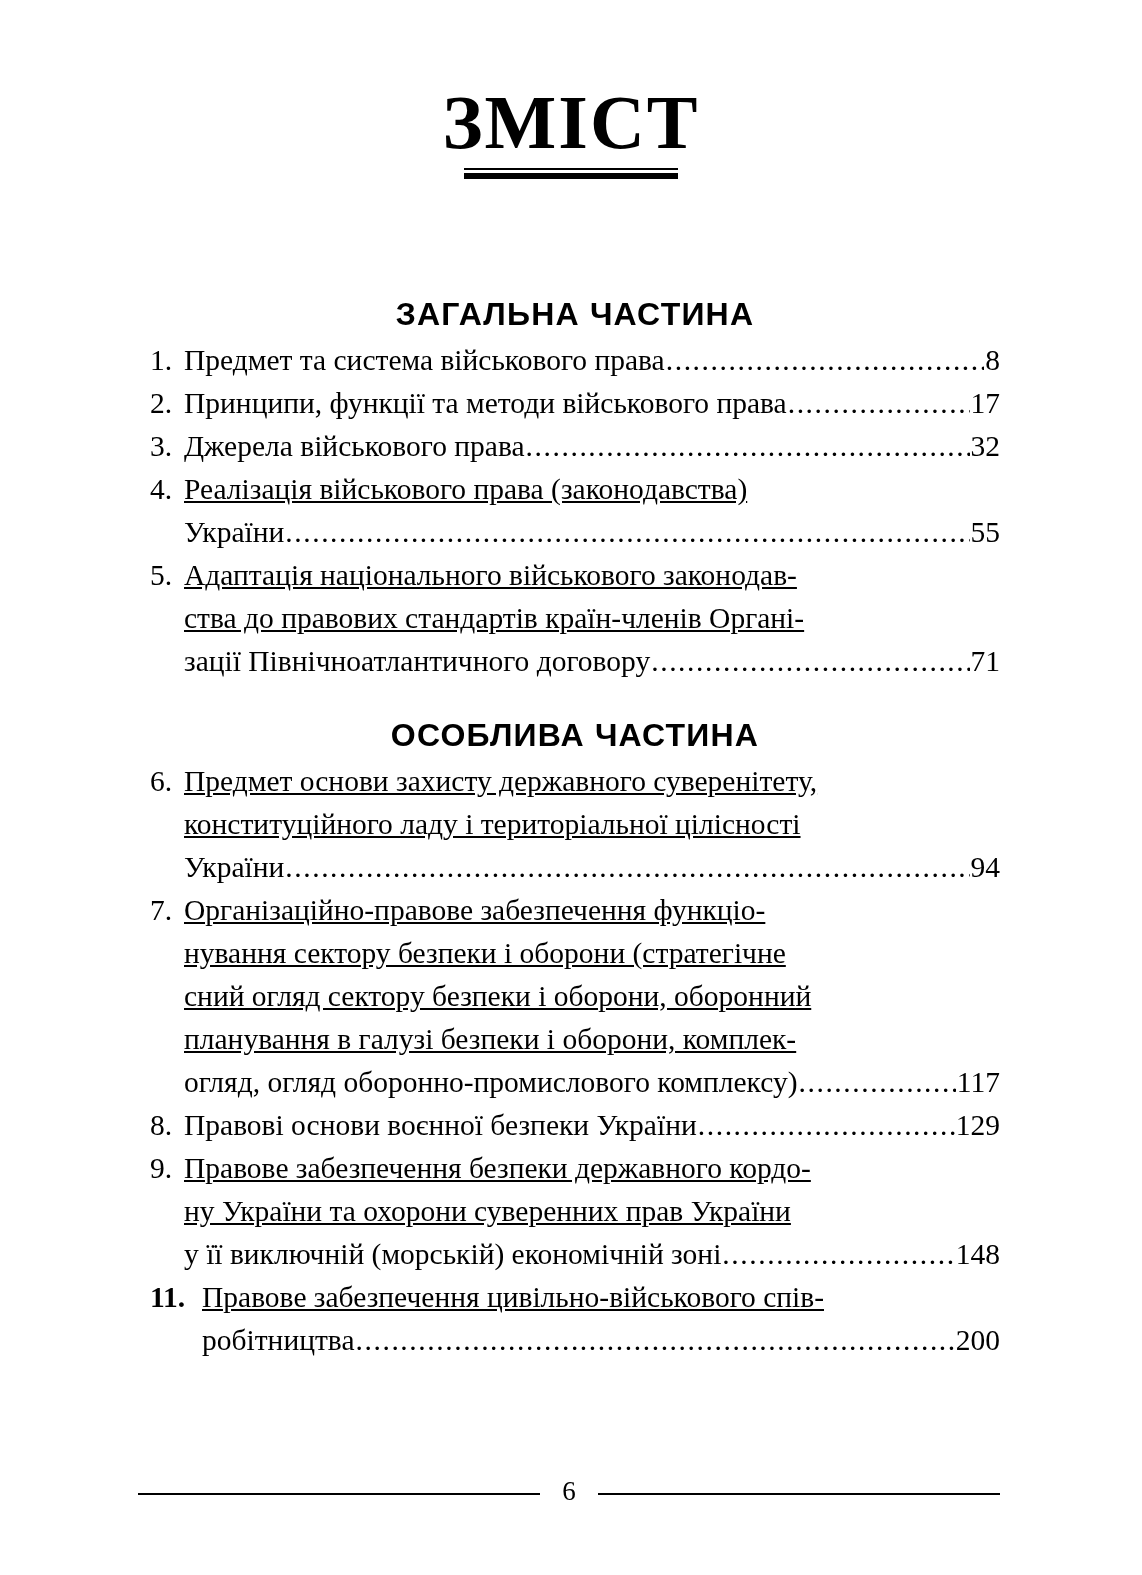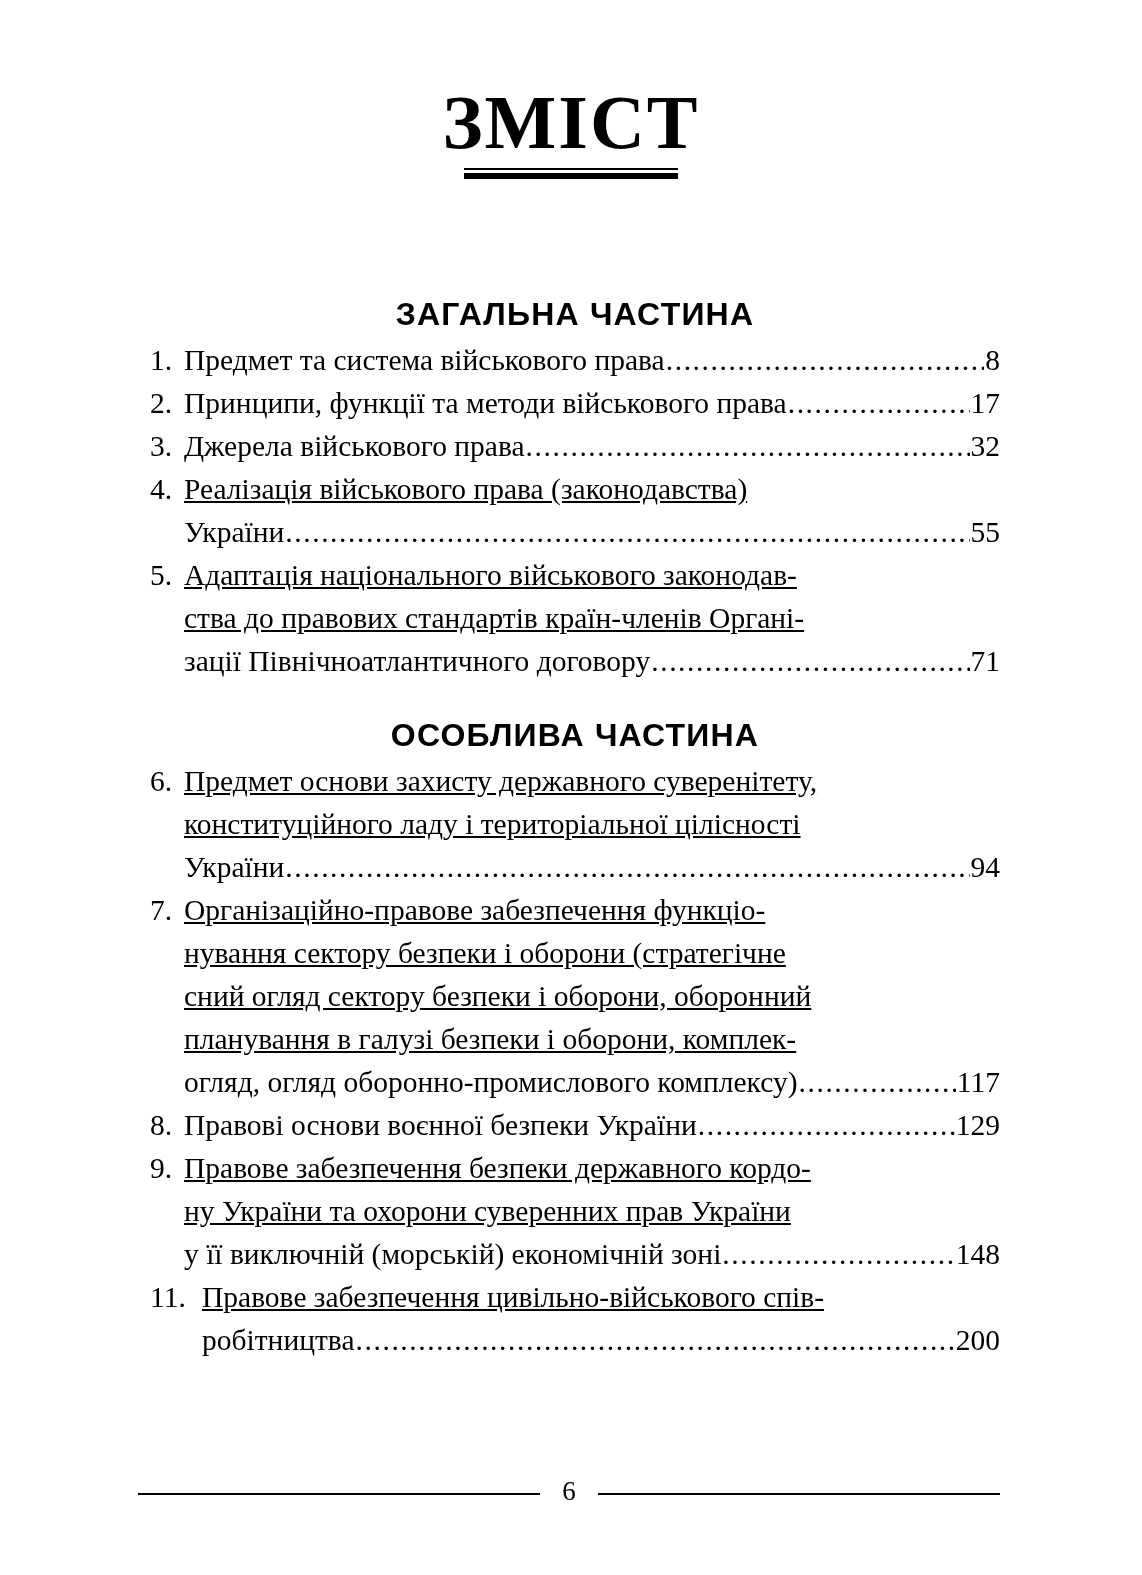--- a/index.html
+++ b/index.html
@@ -94,21 +94,21 @@
   .cont-line {
     display: flex;
     align-items: baseline;
     font-size: 29.5px;
     line-height: 43px;
   }
   .cont-indent {
     flex: 0 0 auto;
   }
   .cont-indent.w1 { min-width: 34px; }
-  .cont-indent.w2 { min-width: 52px; }
+  .cont-indent.w2 { min-width: 52px; font-weight: bold; }
   .cont-text {
     flex: 0 1 auto;
     white-space: nowrap;
     text-decoration: underline;
   }
 
   
   .section-head {
     text-align: center;
     font-family: "Liberation Sans", "DejaVu Sans", sans-serif;

